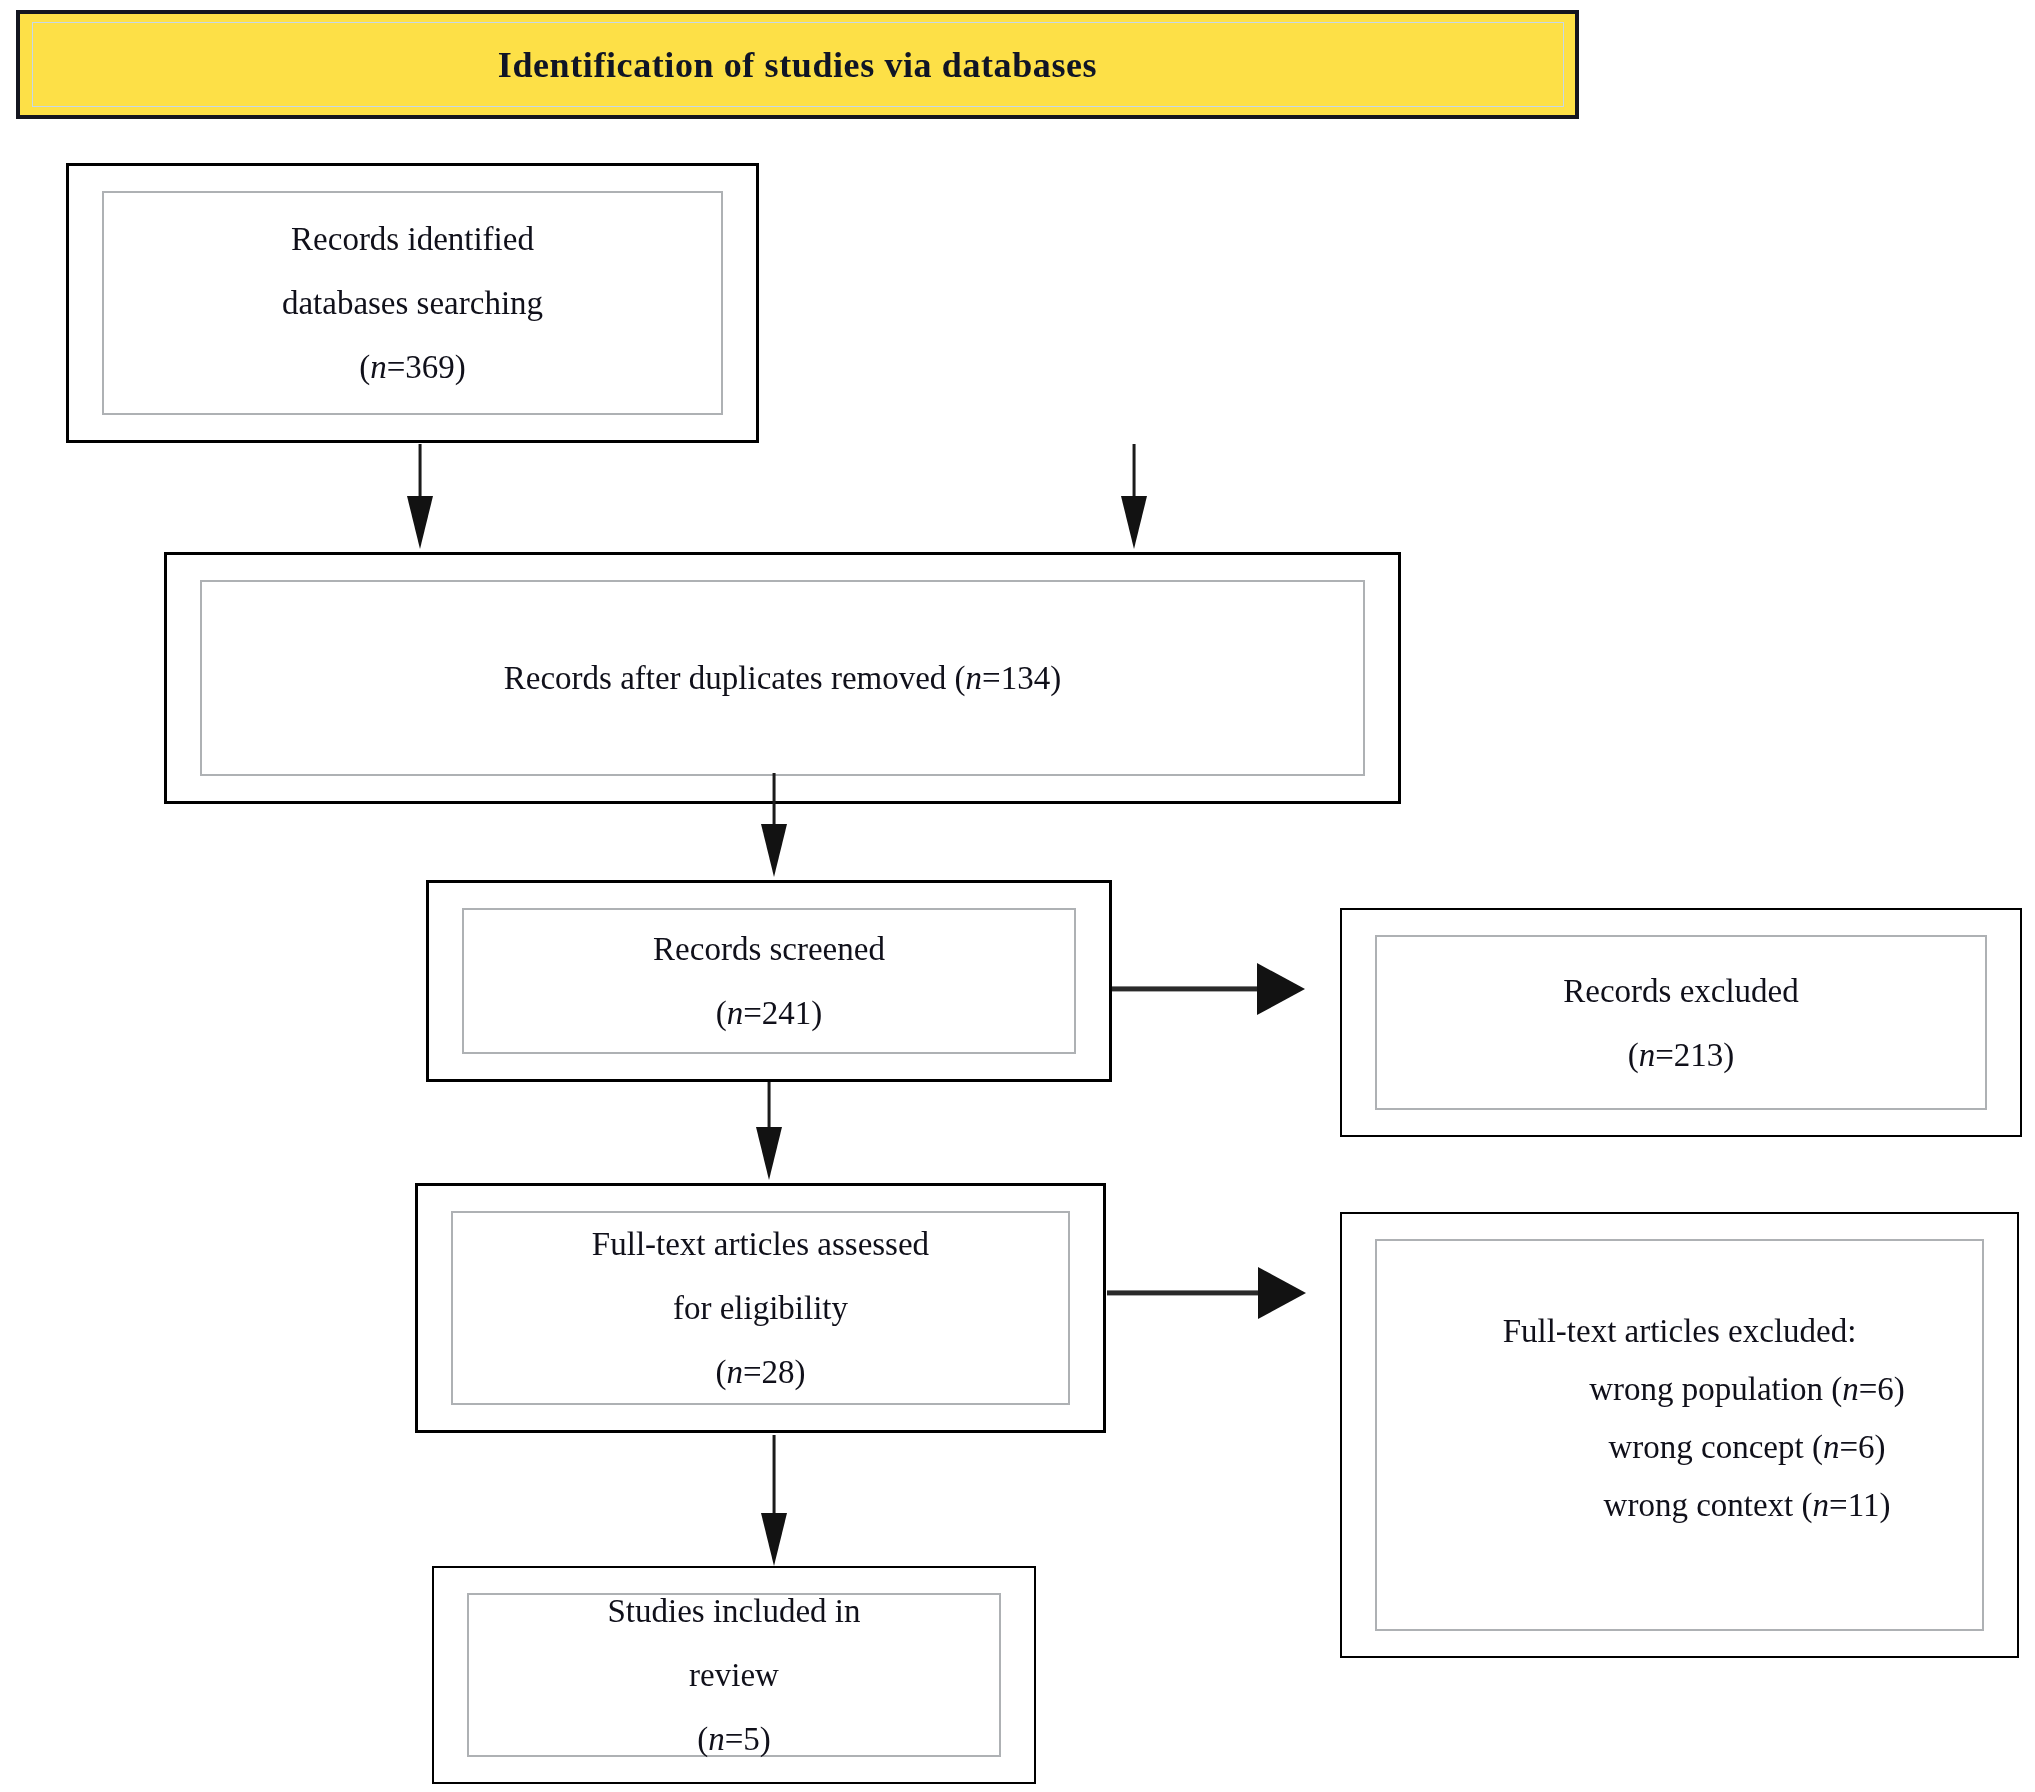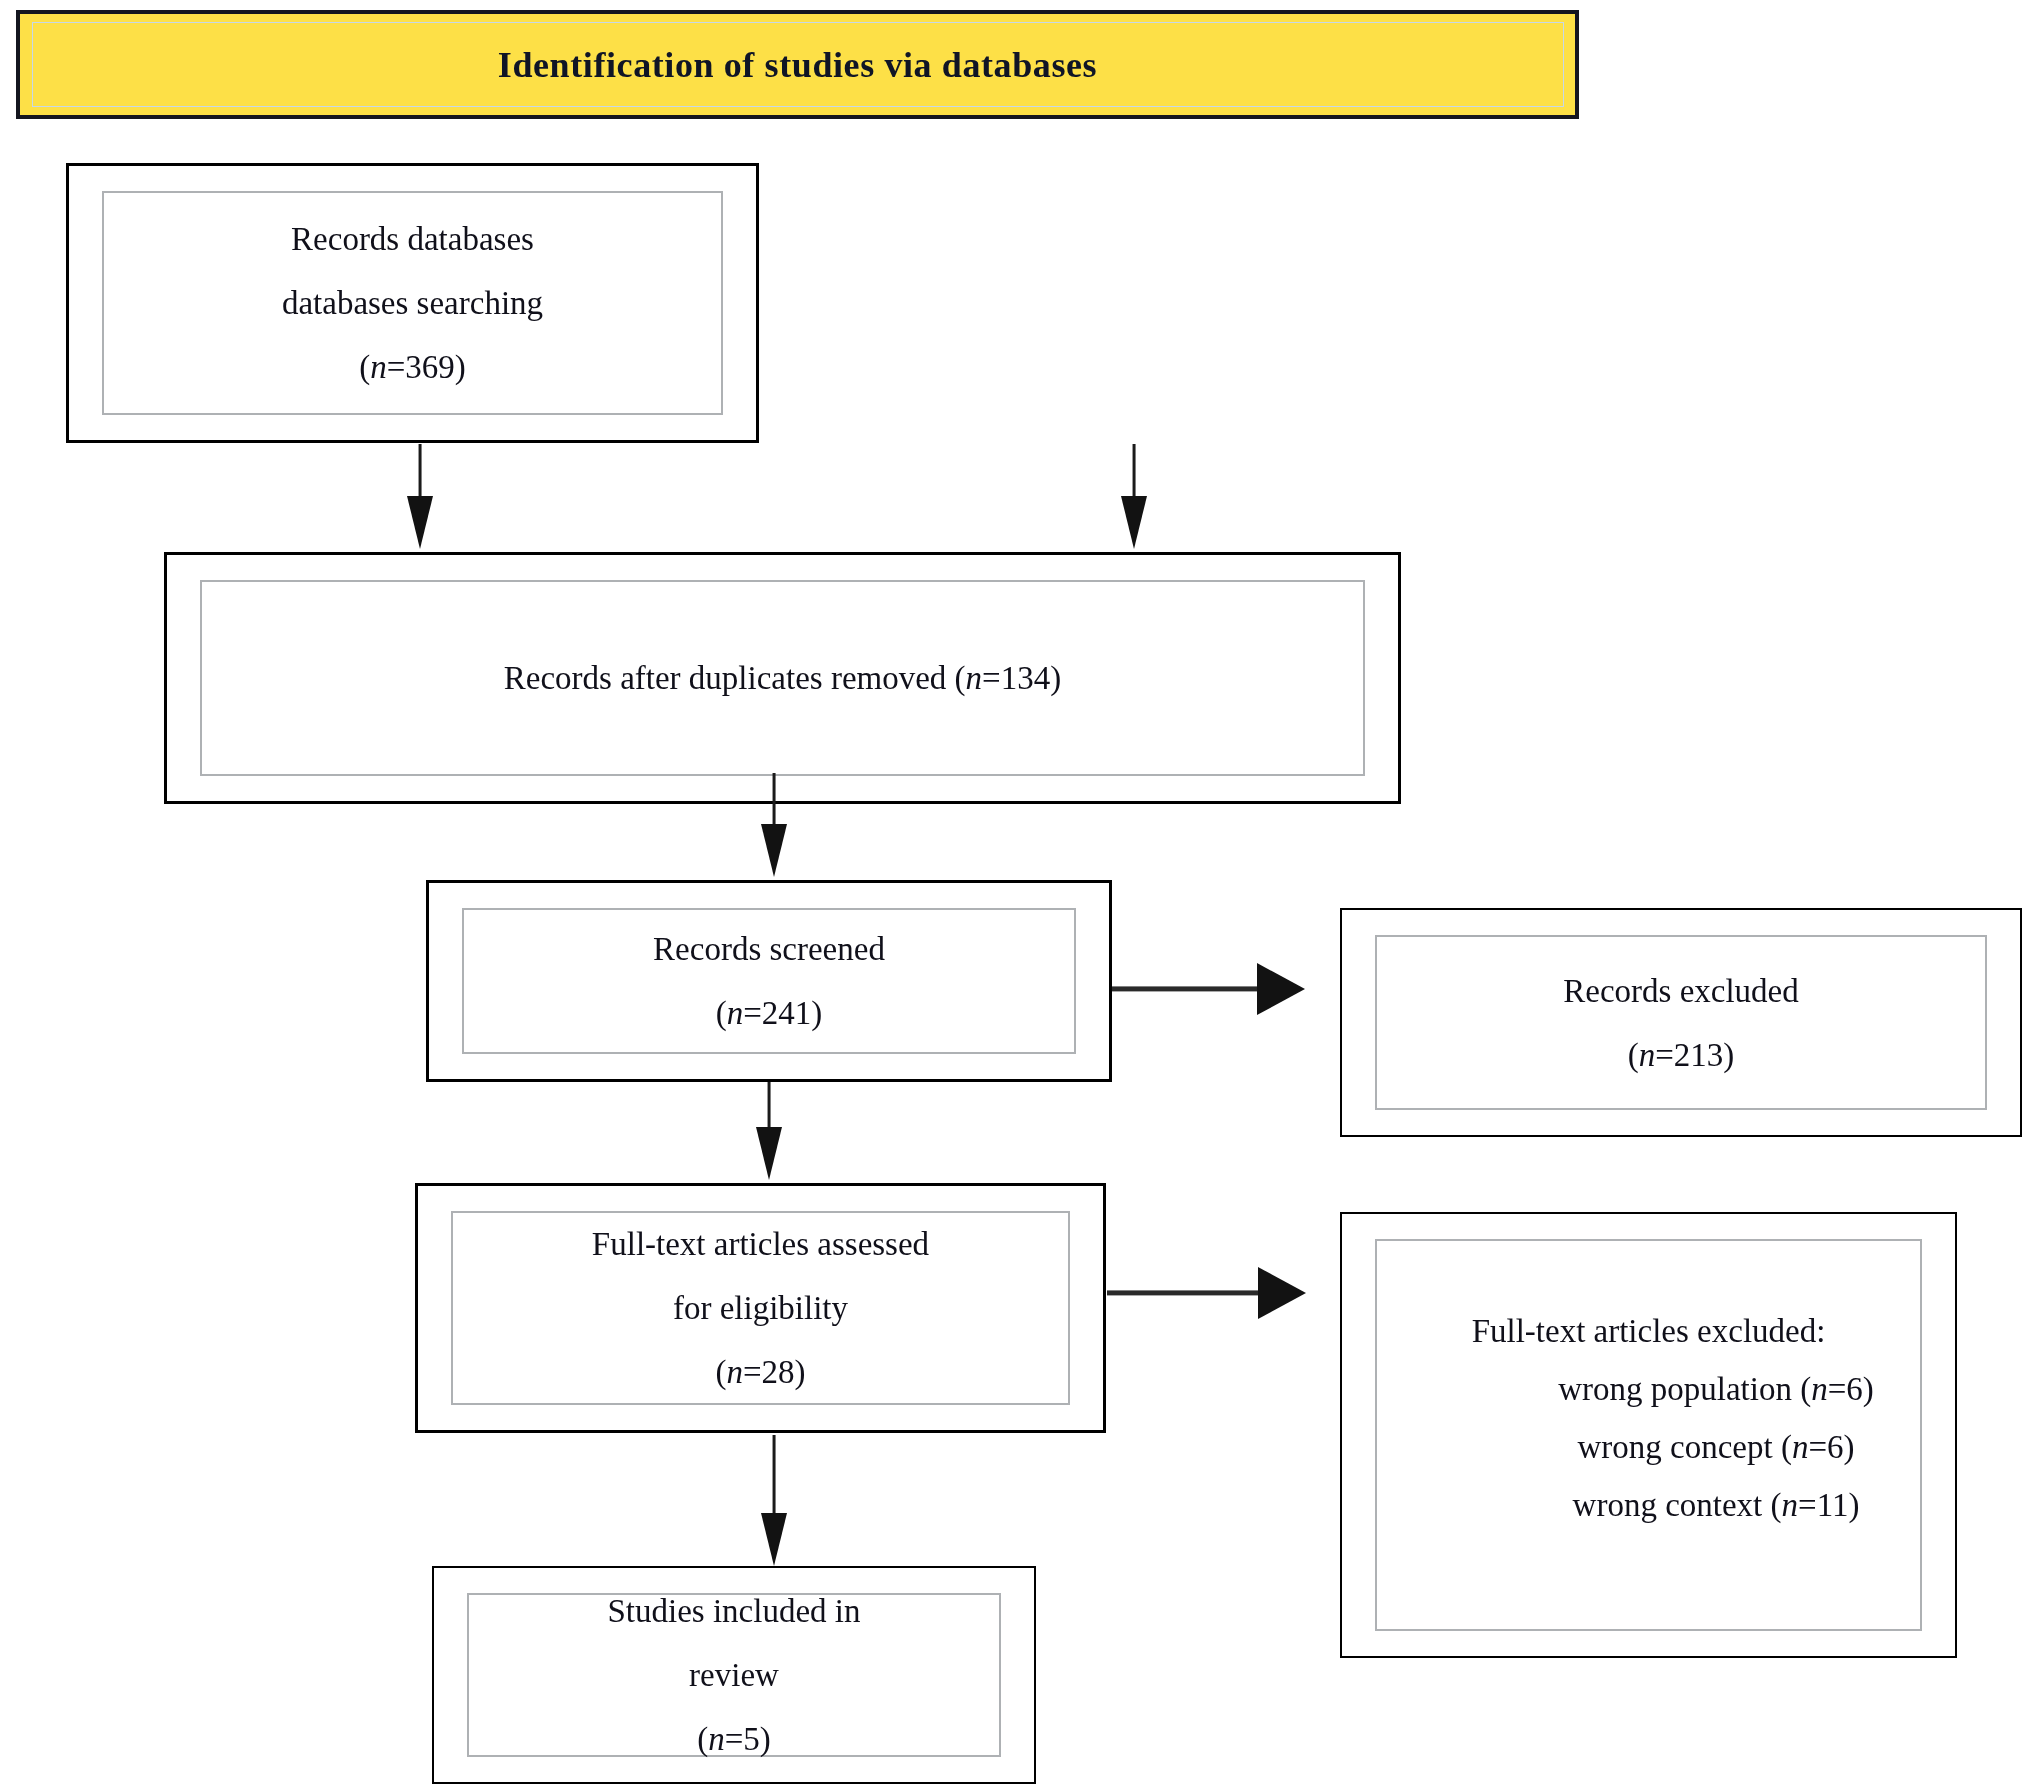--- a/index.html
+++ b/index.html
@@ -39,21 +39,21 @@
   .tight .line { line-height:58px; }
   .line.indent { padding-left:135px; }
   .line i { font-style:italic; }
 
   #box1 { left:66px;  top:163px;  width:693px; height:280px; }
   #box2 { left:800px; top:163px;  width:675px; height:280px; }
   #box3 { left:164px;  top:552px;  width:1237px; height:252px; }
   #box4 { left:426px;  top:880px; width:686px; height:202px;text-decoration:underline; }
   #box5 { left:1340px; top:908px; width:682px; height:229px; border-width:2.9px; }
   #box6 { left:415px;  top:1183px; width:691px; height:250px; }
-  #box7 { left:1340px; top:1212px; width:617px; height:446px; border-width:2.9px; }
+  #box7 { left:1340px; top:1212px; width:679px; height:446px; border-width:2.9px; }
   #box8 { left:432px;  top:1566px; width:604px; height:218px; border-width:2.9px; }
   #box7 .inner { padding-bottom:35px; }
 
   
   .varrow { position:absolute; }
   .varrow .vshaft {
     position:absolute; left:50%; top:0; bottom:39px; width:2.9px;
     transform:translateX(-50%); background:#1b1b1b;
   }
   .varrow .vhead {
@@ -87,21 +87,21 @@
 
 <div id="canvas">
 
   <div id="headerBox">
     <div class="header-inner"></div>
     <span class="header-title">Identification of studies via databases</span>
   </div>
 
   <div class="box" id="box1">
     <div class="inner">
-        <div class="line">Records databases</div>
+        <div class="line">Records identified</div>
         <div class="line">databases searching</div>
         <div class="line">(<i>n</i>=369)</div>
       </div>
   </div>
 
 
   <div class="box" id="box3">
     <div class="inner">
         <div class="line">Records after duplicates removed (<i>n</i>=134)</div>
       </div>

